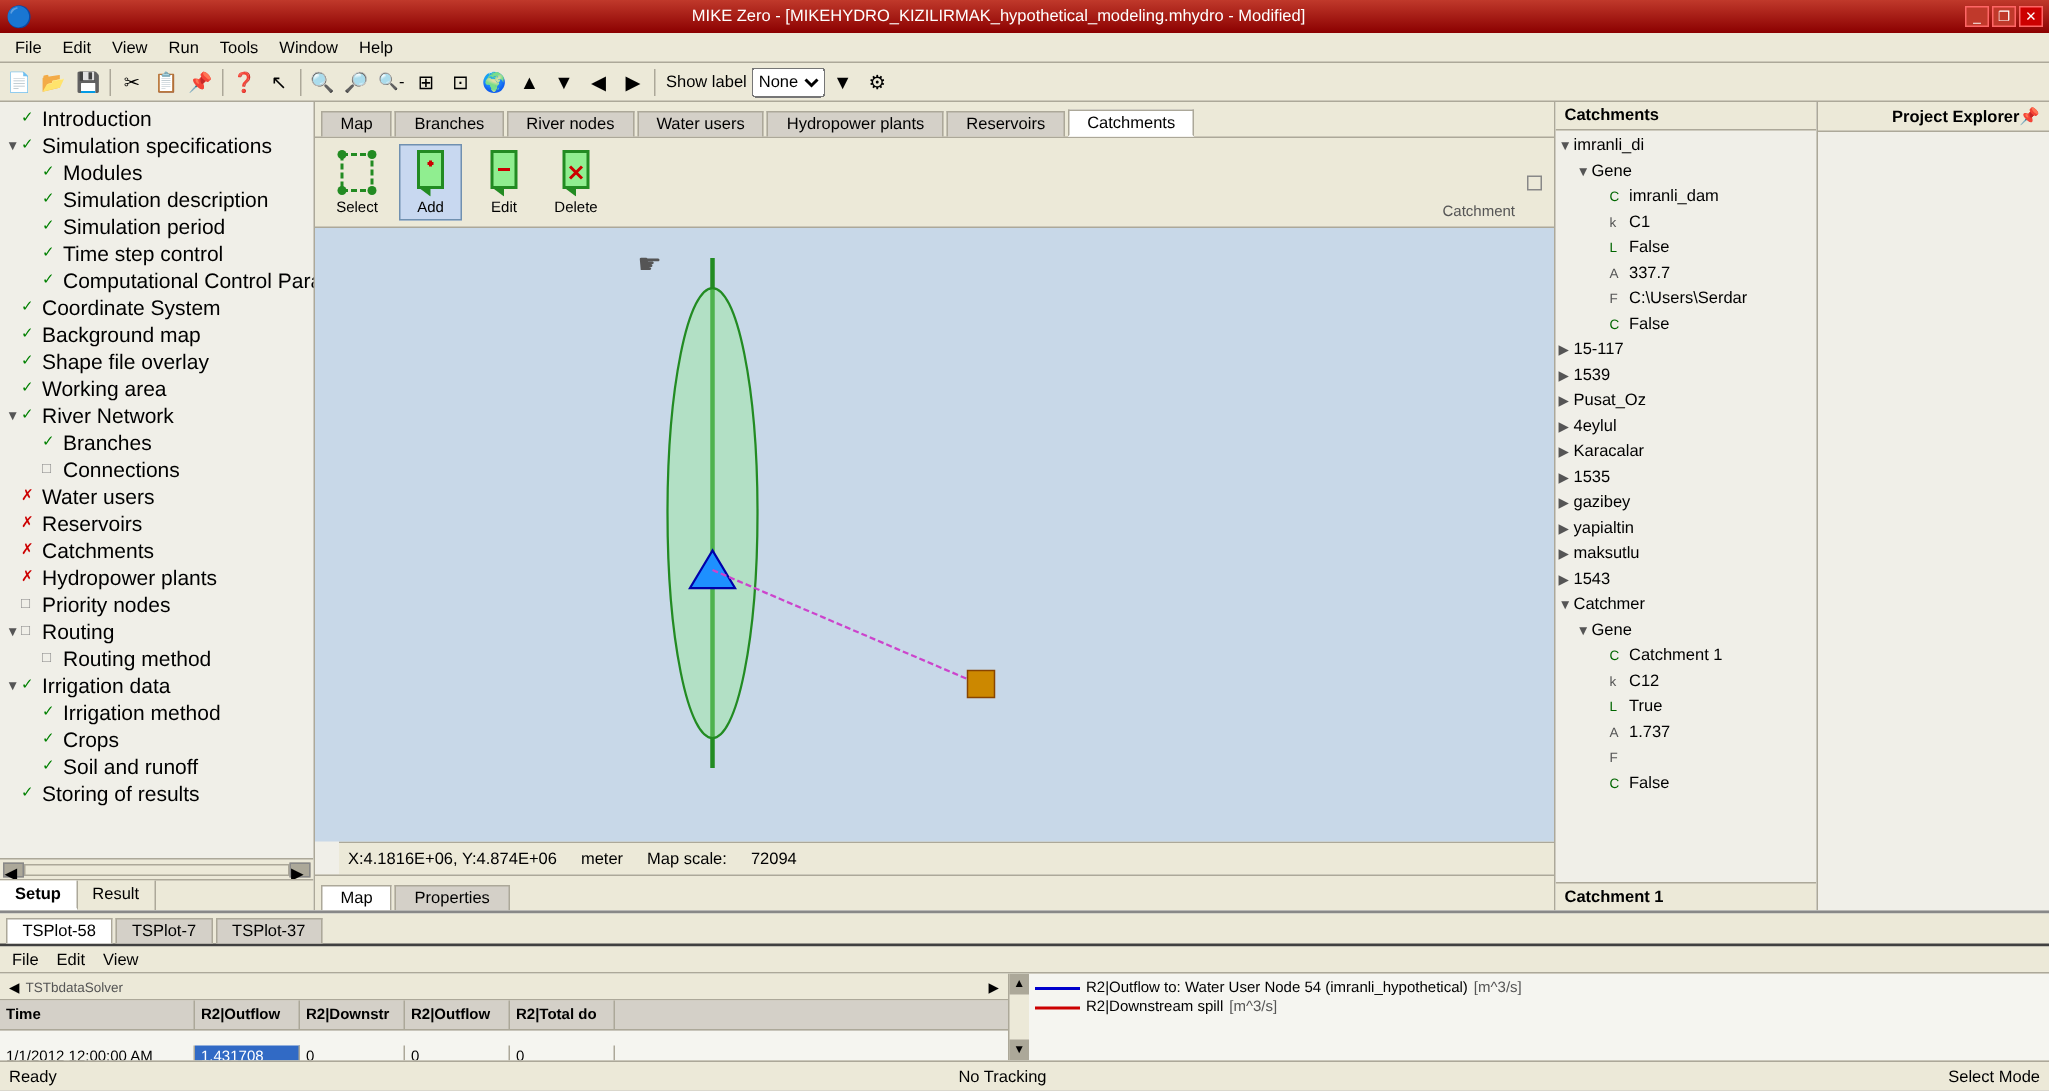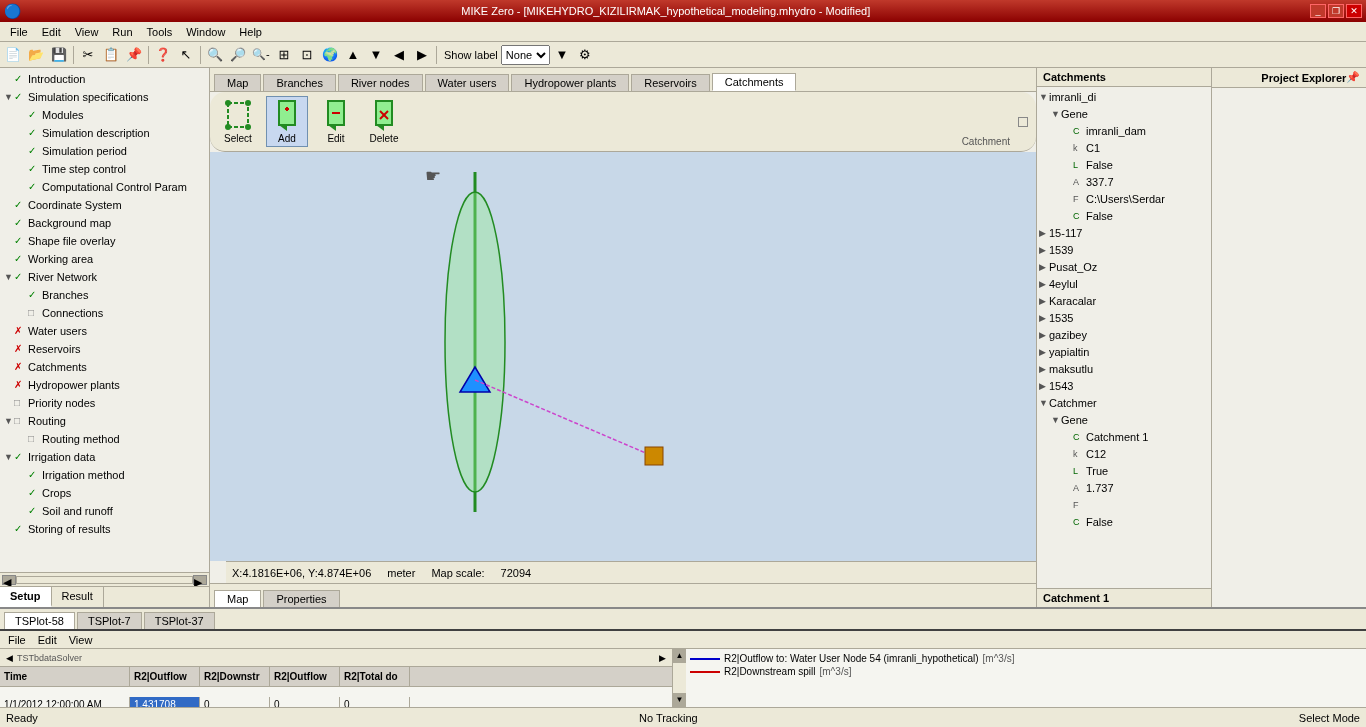--- a/index.html
+++ b/index.html
@@ -80,21 +80,21 @@
       padding: 1px 2px;
       cursor: pointer;
       white-space: nowrap;
       font-size: 11px;
       line-height: 16px;
     }
     .tree-indent1 { padding-left: 14px; }
     .tree-check { width: 14px; font-size: 10px; color: #008000; flex-shrink: 0; }
     .tree-check.cross { color: #cc0000; }
     .tree-check.empty { color: #888; }
-    .tree-label { font-size: 11px; }
+    .tree-label { font-size: 14px; }
     .expand-btn { width: 10px; font-size: 9px; color: #555; cursor: pointer; flex-shrink: 0; }
 
     
     #left-bottom-tabs {
       display: flex;
       border-top: 1px solid #aca899;
       background: #ece9d8;
     }
     .left-tab {
       padding: 3px 10px;
@@ -149,21 +149,20 @@
     }
 
     
     #catchment-toolbar {
       display: flex;
       align-items: center;
       background: #ece9d8;
       padding: 4px 8px;
       border-bottom: 1px solid #aca899;
       gap: 8px;
-      border-radius: 15px;
     }
     .cat-btn {
       display: flex;
       flex-direction: column;
       align-items: center;
       cursor: pointer;
       padding: 2px 4px;
       font-size: 10px;
       gap: 2px;
     }

